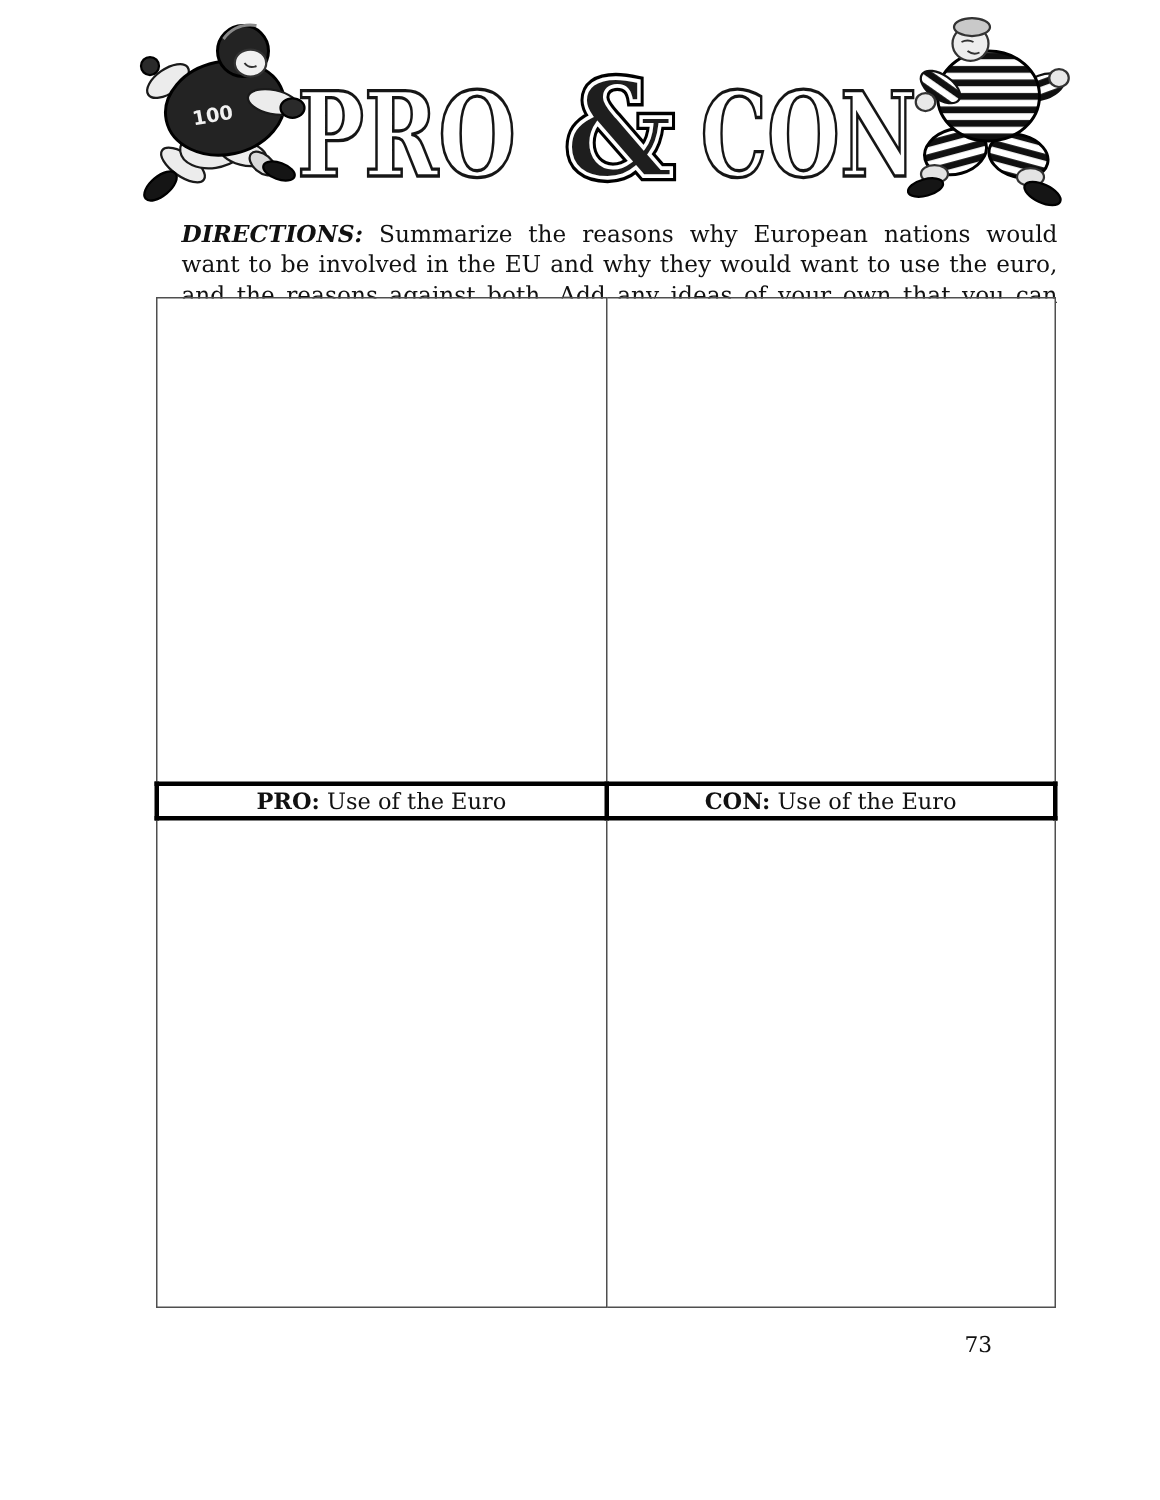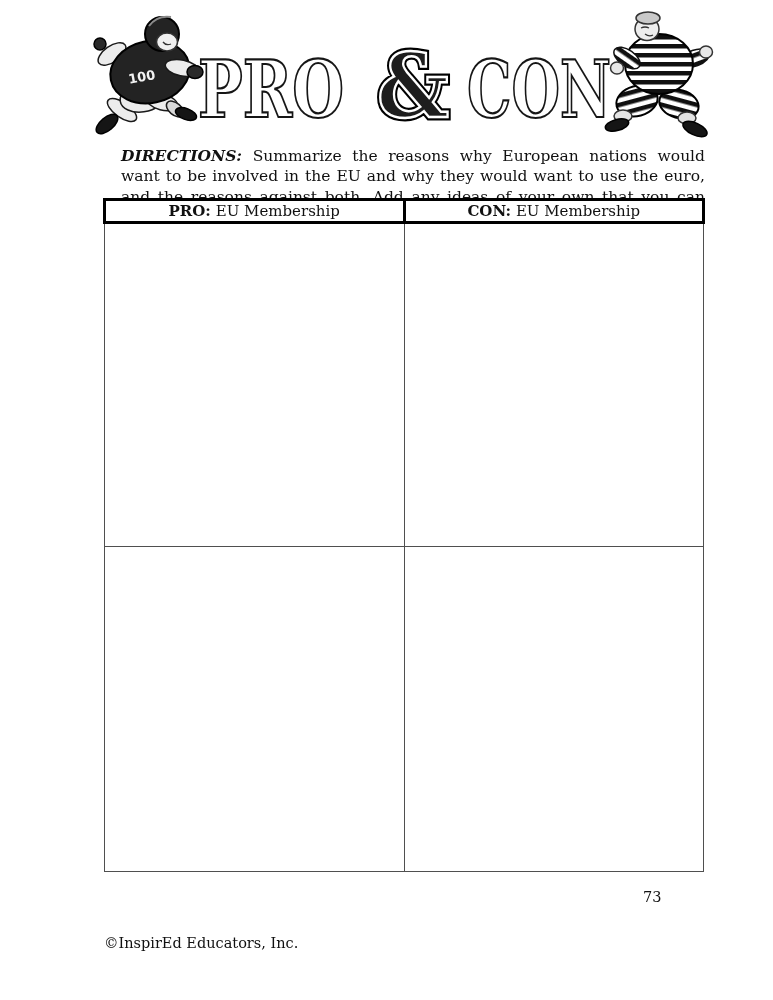--- a/index.html
+++ b/index.html
@@ -115,31 +115,30 @@
   </svg>
 
   <p class="directions"><b>DIRECTIONS:</b><span> Summarize the reasons why European nations would want to be involved in the EU and why they would want to use the euro, and the reasons against both. Add any ideas of your own that you can think of as well.</span></p>
 
   <table class="grid">
     <colgroup>
         <col style="width:50%">
         <col style="width:50%">
       </colgroup>
     <tbody>
-        <tr class="hdr">
-      <td><b>PRO:</b><span> EU Membership</span></td>
-      <td><b>CON:</b><span> EU Membership</span></td>
-    </tr>
     <tr class="fill fill-a">
       <td></td>
       <td></td>
+    </tr>
+    <tr class="hdr">
+      <td><b>PRO:</b><span> Use of the Euro</span></td>
+      <td><b>CON:</b><span> Use of the Euro</span></td>
     </tr>
     <tr class="fill fill-b">
       <td></td>
       <td></td>
     </tr>
   </tbody>
     </table>
 
-  <div class="footer-left">©InspirEd Educators, Inc.</div>
   <div class="footer-page">73</div>
 
 </div>
 
 </body></html>

